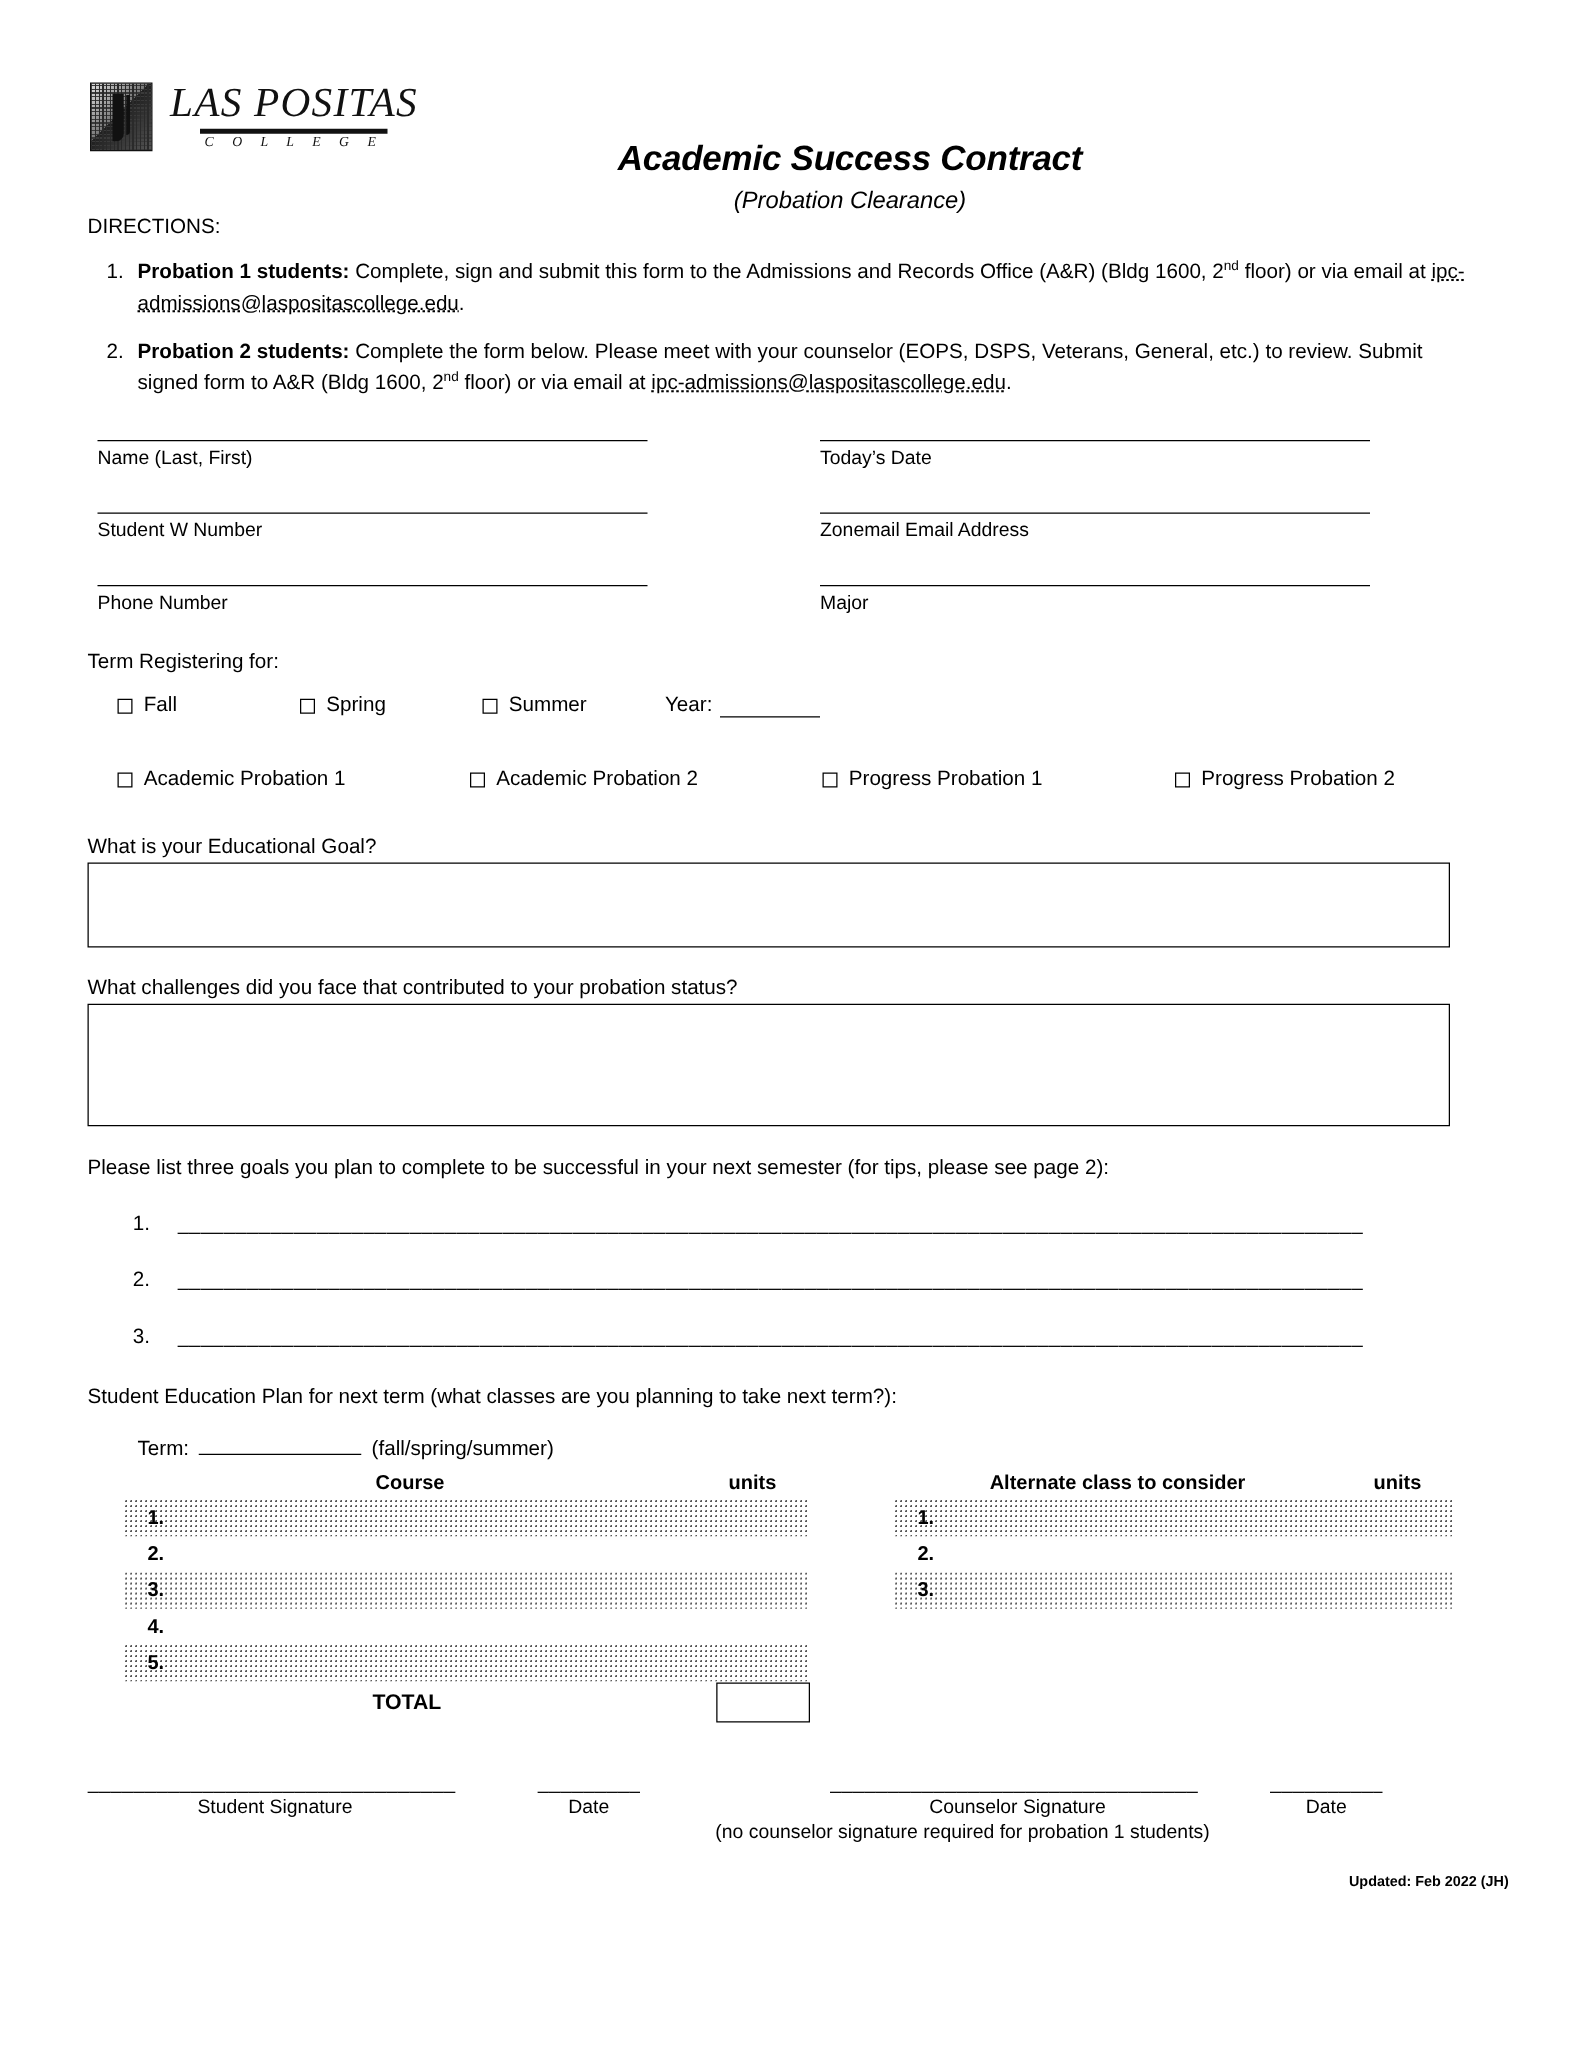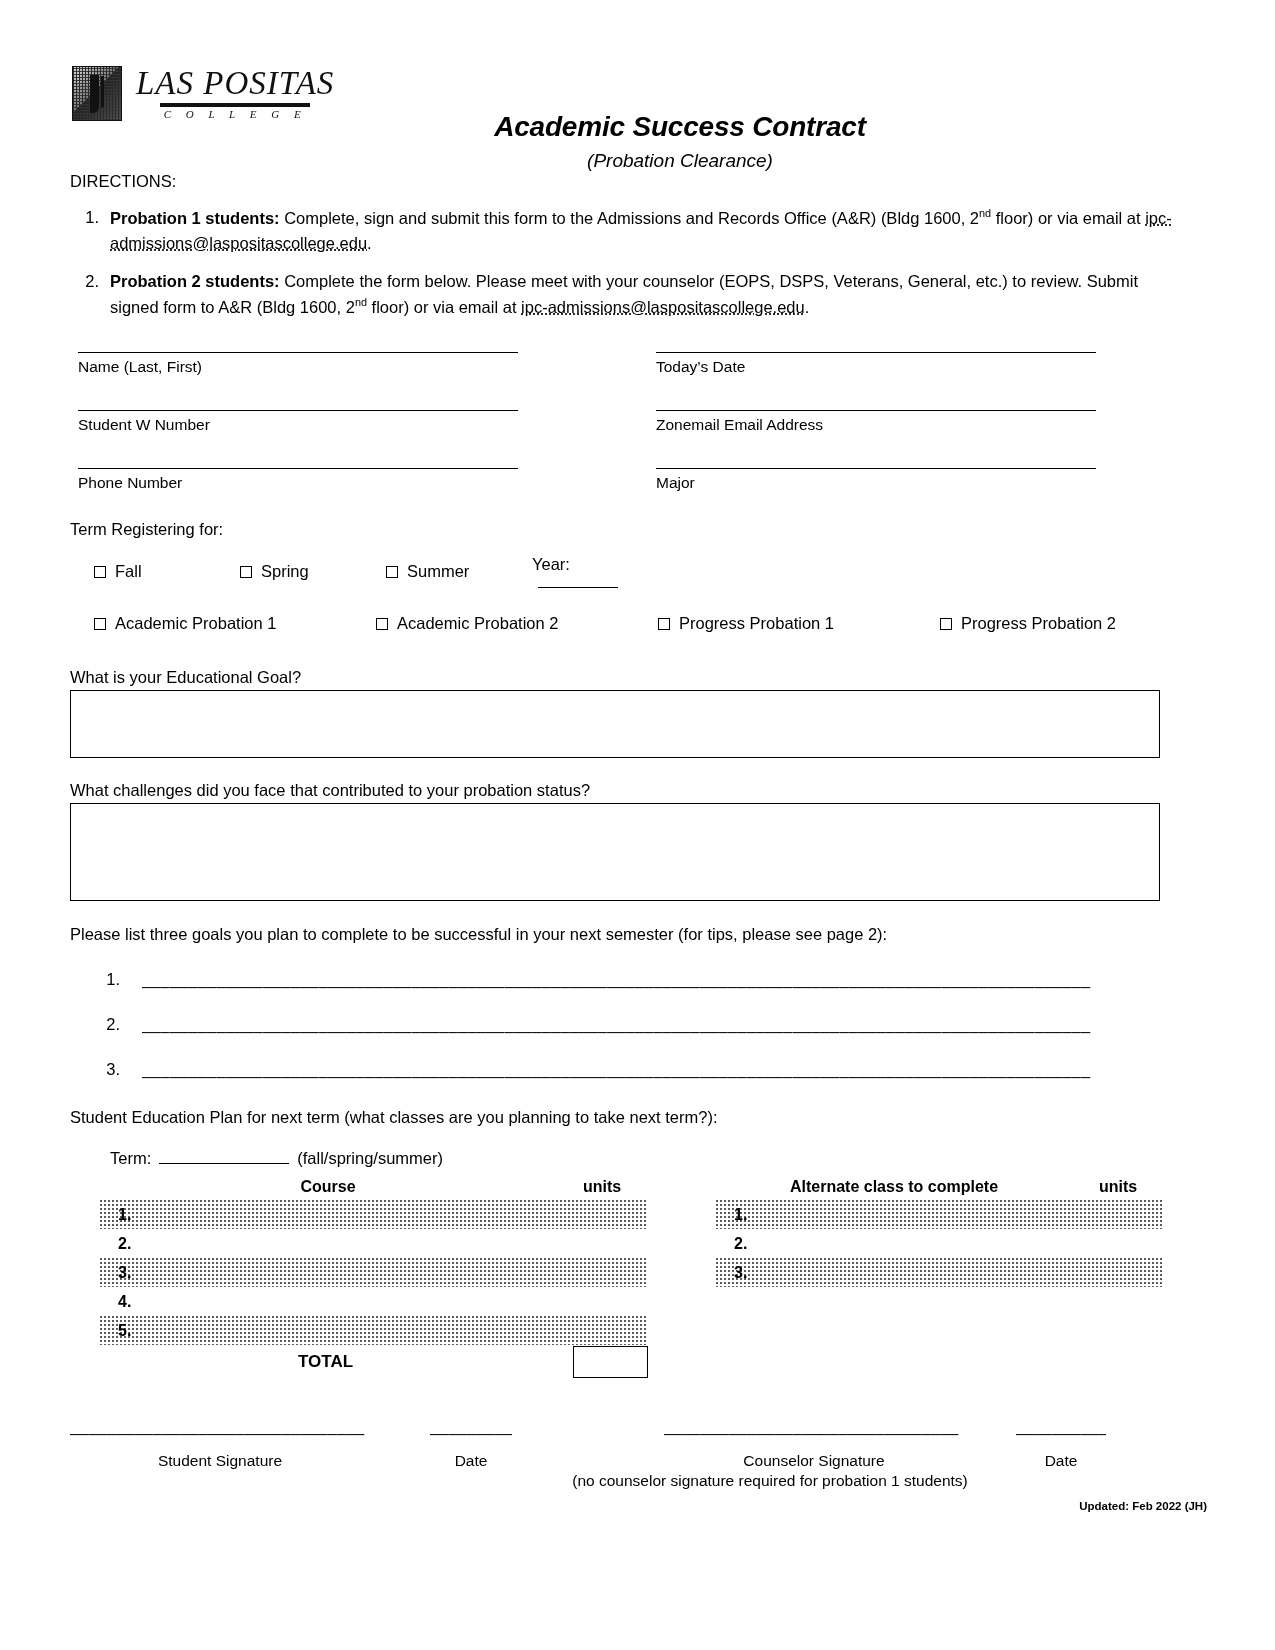--- a/index.html
+++ b/index.html
@@ -61,21 +61,21 @@
   .field-line { border-top:1.3px solid #000; height:0; }
   .field-label { font-size:15.5px; padding-top:5px; }
 
   
   .sec-term { position:absolute; left:70px; top:520px; width:1120px; }
   .sec-label { font-size:16.5px; }
   .cb-row { display:flex; align-items:center; margin-top:16px; font-size:16.5px; }
   .cb { display:inline-flex; align-items:center; }
   .box { display:inline-block; width:12px; height:12px; border:1.3px solid #000; margin-right:9px; }
   .term-opt { width:146px; padding-left:24px; }
-  .year-wrap { padding-left:24px; display:flex; align-items:flex-start;flex-direction:column; }
+  .year-wrap { padding-left:24px; display:flex; align-items:flex-end; }
   .year-line { display:inline-block; width:80px; border-bottom:1.3px solid #000; margin-left:6px; height:14px; }
 
   .sec-standing { position:absolute; left:70px; top:598px; width:1130px; }
   .standing-row { display:flex; margin-top:16px; font-size:16.5px; }
   .standing-opt { width:282px; padding-left:24px; white-space:nowrap; }
 
   
   .q1 { position:absolute; left:70px; top:668px; width:1090px; }
   .q2 { position:absolute; left:70px; top:781px; width:1090px; }
   .q-label { font-size:16.5px; }
@@ -120,21 +120,21 @@
   .sigs { position:absolute; left:70px; top:1418px; width:1110px; }
   .sig-lines { display:flex; font-size:16px; letter-spacing:0.3px;align-items:flex-end; }
   .sl { overflow:hidden; white-space:nowrap; }
   .sl-student { width:300px; }
   .sl-gap1 { width:60px; }
   .sl-date1 { width:82px; }
   .sl-gap2 { width:152px; }
   .sl-counselor { width:300px; }
   .sl-gap3 { width:52px; }
   .sl-date2 { width:90px; }
-  .sig-labels { display:flex; font-size:15.5px; margin-top:16px; }
+  .sig-labels { display:flex; font-size:15.5px; margin-top:1px; }
   .lbl-student { width:300px; text-align:center; }
   .lbl-gap1 { width:60px; }
   .lbl-date1 { width:82px; text-align:center; }
   .lbl-gap2 { width:152px; }
   .lbl-counselor { width:300px; text-align:center; }
   .lbl-gap3 { width:52px; }
   .lbl-date2 { width:90px; text-align:center; }
   .sig-note { font-size:15.5px; text-align:center; margin-top:2px; padding-left:290px; }
   .updated { position:absolute; right:68px; top:1500px; font-size:11.5px; font-weight:bold; }
 </style>
@@ -313,21 +313,21 @@
         <span class="td-num">5.</span>
         <span class="td-course"></span>
         <span class="td-units"></span>
       </div>
     </div>
 
     <div class="tbl-spacer"></div>
 
     <div class="tbl-right">
       <div class="tbl-head">
-        <span class="th-course">Alternate class to complete</span>
+        <span class="th-course">Alternate class to consider</span>
         <span class="th-units">units</span>
       </div>
       <div class="tbl-row shade">
         <span class="td-num">1.</span>
         <span class="td-course"></span>
         <span class="td-units"></span>
       </div>
       <div class="tbl-row">
         <span class="td-num">2.</span>
         <span class="td-course"></span>

